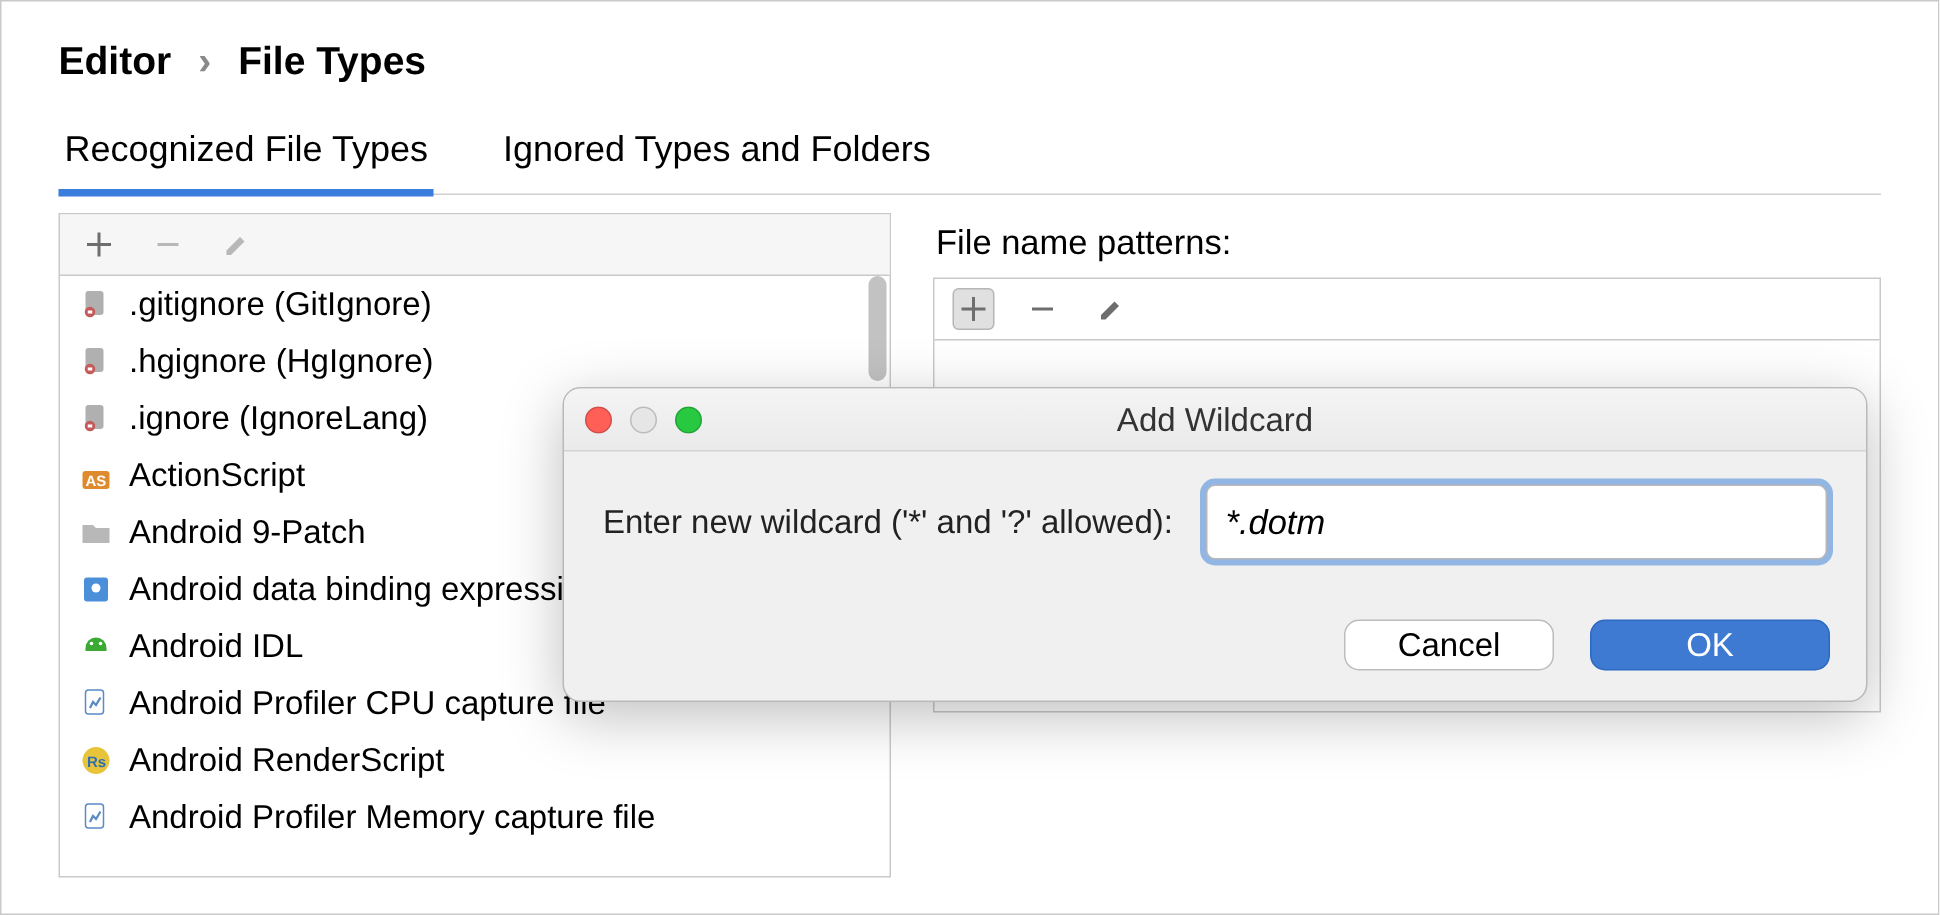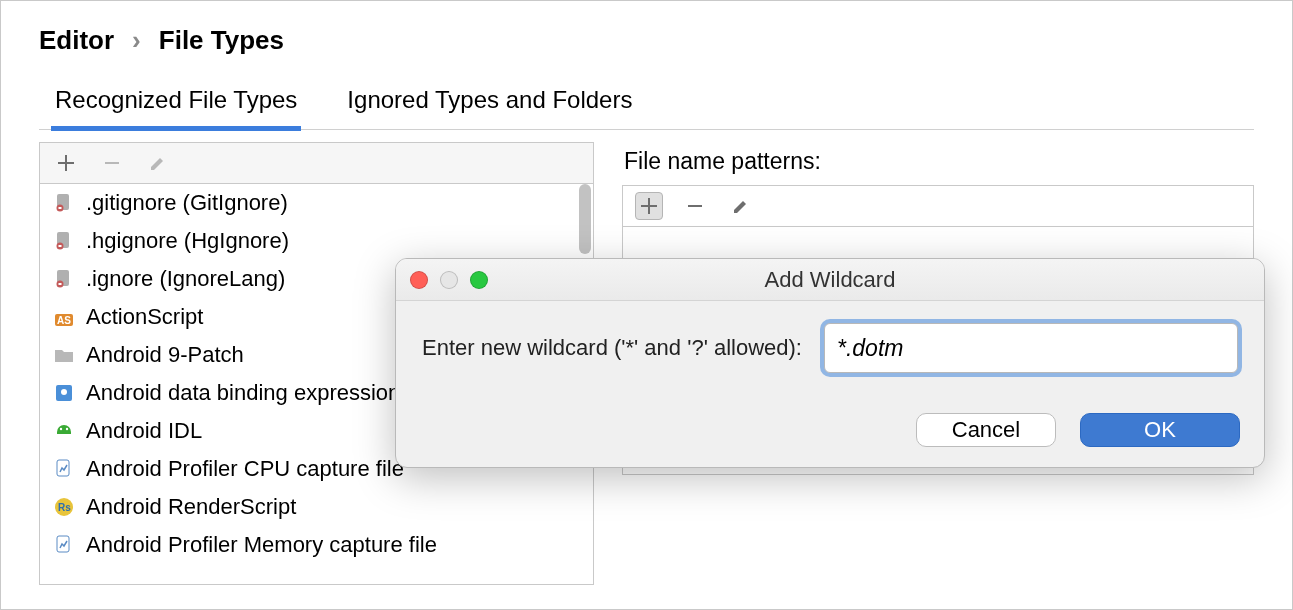--- a/index.html
+++ b/index.html
@@ -39,21 +39,20 @@
     font-size: 24px;
   }
   .tab {
     padding: 0 4px 12px 4px;
     cursor: pointer;
     color: #000;
   }
   .tab.active {
     border-bottom: 5px solid #3b7ddd;
     margin-bottom: -2px;
-    margin-left: 12px;
   }
   .content-row {
     display: flex;
     gap: 28px;
     margin-top: 12px;
   }
   .left-panel {
     width: 555px;
     border: 1px solid #c9c9c9;
   }
@@ -133,21 +132,21 @@
   .patterns-toolbar {
     display: flex;
     align-items: center;
     gap: 18px;
     padding: 6px 12px;
     border-bottom: 1px solid #c9c9c9;
   }
   
   .dialog {
     position: absolute;
-    left: 395px;
+    left: 375px;
     top: 258px;
     width: 870px;
     height: 210px;
     background: #f0f0f0;
     border: 1px solid #b9b9b9;
     border-radius: 12px;
     box-shadow: 0 10px 40px rgba(0,0,0,0.25);
     overflow: hidden;
   }
   .dialog-titlebar {

